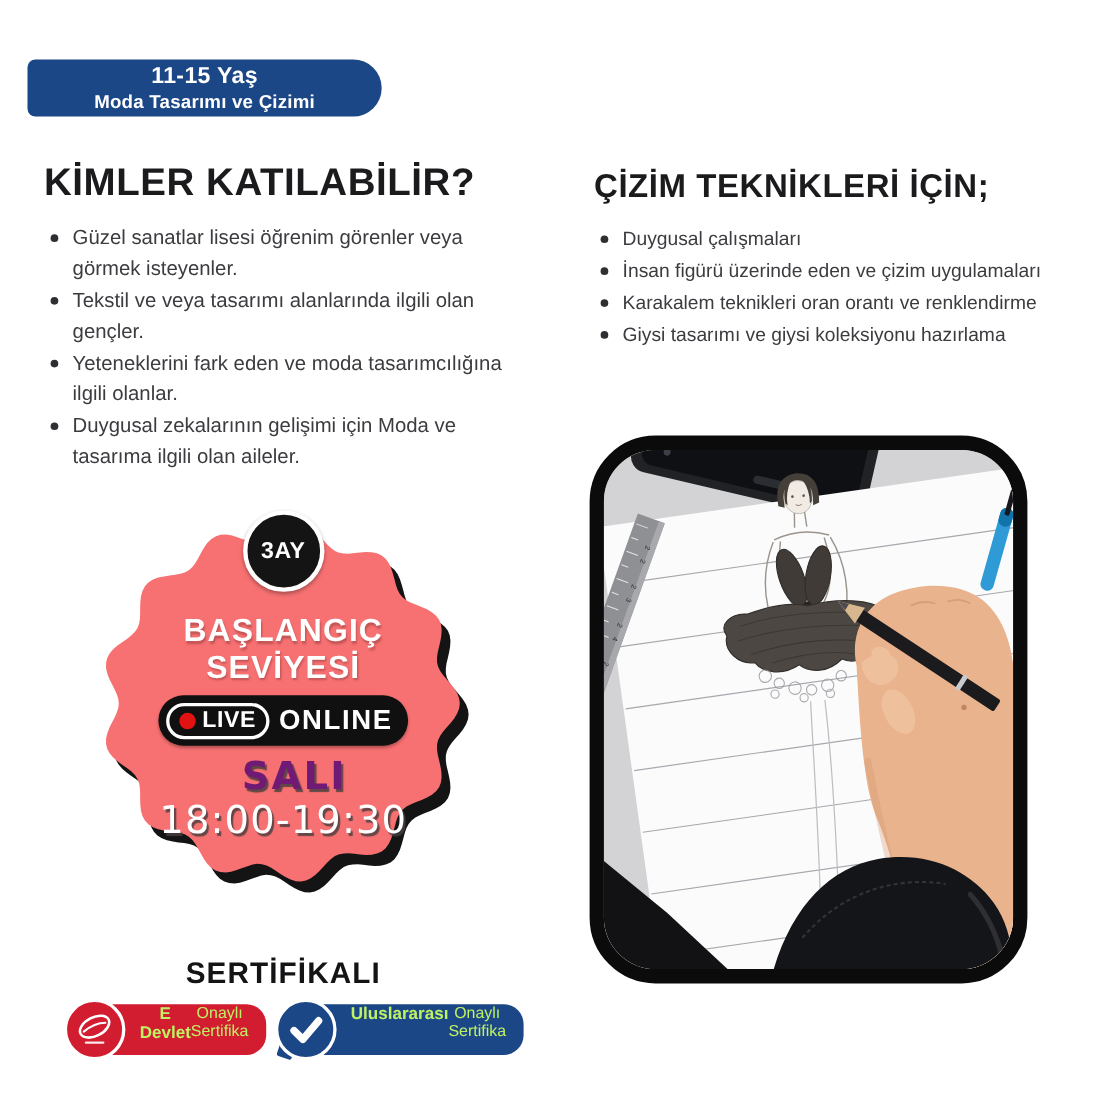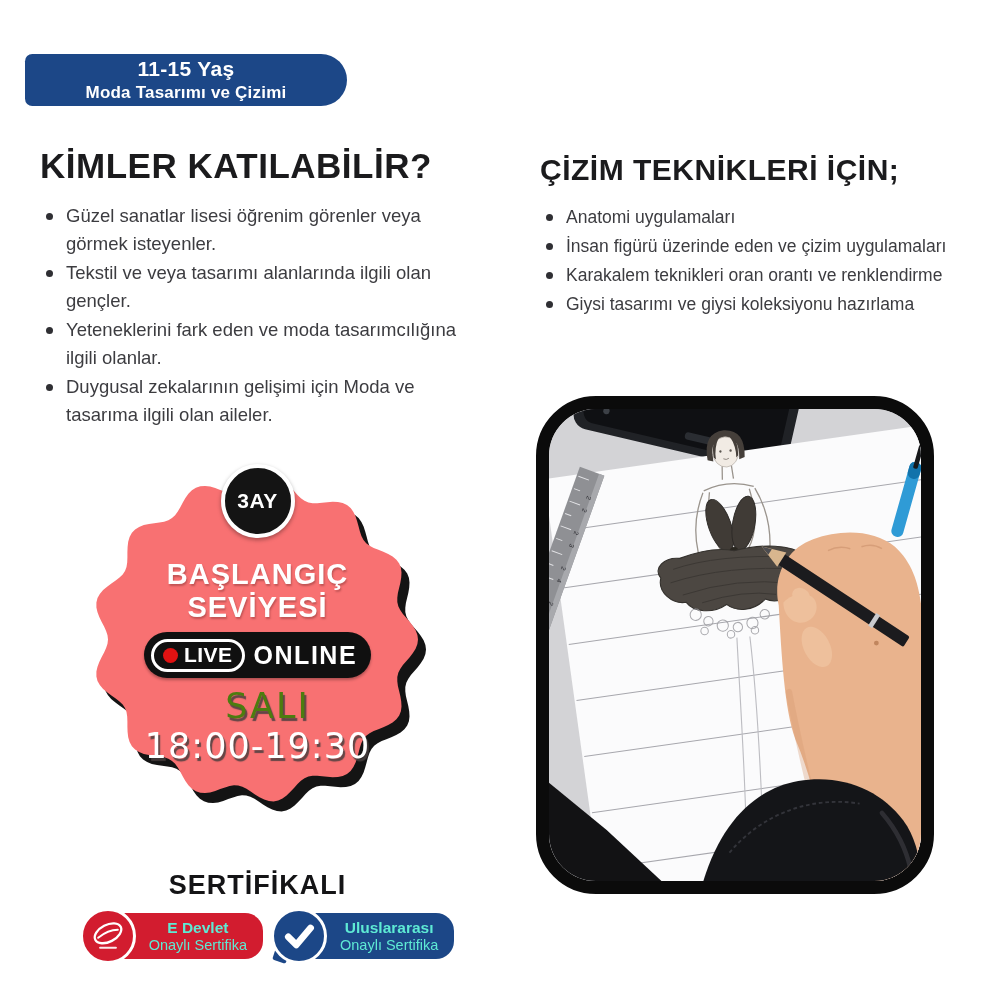--- a/index.html
+++ b/index.html
@@ -41,33 +41,33 @@
     justify-content:center;color:#fff;font-size:21px;font-weight:bold;letter-spacing:.5px;}
   .level{margin-top:20px;color:#fff;font-weight:bold;font-size:29px;line-height:33px;
     letter-spacing:1px;text-align:center;text-shadow:1px 2px 2px rgba(90,30,30,.35);}
   .live-pill{margin-top:8px;height:46px;background:#101010;border-radius:24px;display:flex;
     align-items:center;padding:0 14px 0 7px;box-shadow:0 2px 3px rgba(0,0,0,.3);}
   .live-chip{height:33px;border:3.5px solid #fff;border-radius:17px;display:flex;align-items:center;
     gap:6px;padding:0 9px;}
   .live-dot{width:15px;height:15px;border-radius:50%;background:var(--live-red);}
   .live-word{color:#fff;font-size:21px;font-weight:bold;letter-spacing:.5px;}
   .online-word{color:#fff;font-size:25px;font-weight:bold;letter-spacing:1.5px;margin-left:9px;}
-  .day{margin-top:8px;color:#4d7c0f;font-size:35px;font-weight:normal;letter-spacing:2px;
+  .day{margin-top:8px;color:#701a75;font-size:35px;font-weight:bold;letter-spacing:2px;
     font-family:"DejaVu Sans",sans-serif;text-shadow:2px 3px 1px rgba(72,62,62,.85);margin-left:20px;}
   .time{color:#fff;font-size:35px;font-weight:normal;letter-spacing:1px;line-height:40px;
     font-family:"DejaVu Sans",sans-serif;text-shadow:2px 3px 1px rgba(72,62,62,.85);}
 
   
   .cert-title{position:absolute;left:85px;top:870px;width:345px;text-align:center;
     color:#141416;font-size:27px;font-weight:bold;letter-spacing:1px;}
   .cert-row{position:absolute;left:62px;top:908px;width:410px;display:flex;
     justify-content:center;gap:8px;}
   .cert-badge{position:relative;height:56px;}
-  .cert-pill{margin-left:27px;margin-top:5px;height:46px;border-radius:18px;color:#5eead4;
-    display:flex;flex-direction:column;justify-content:center;text-align:center;
+  .cert-pill{margin-left:27px;margin-top:5px;height:46px;border-radius:18px;color:#bef264;
+    display:flex;justify-content:center;text-align:center;
     padding:0 16px 0 42px;}
   .cert-pill .b1{font-size:15.5px;font-weight:bold;line-height:18px;}
   .cert-pill .b2{font-size:14.5px;line-height:17px;}
   .cert-circle{position:absolute;left:0;top:0;width:56px;height:56px;border-radius:50%;
     border:3px solid #fff;display:flex;align-items:center;justify-content:center;z-index:2;}
   .cert-badge.red .cert-pill,.cert-badge.red .cert-circle{background:var(--red);}
   .cert-badge.blue .cert-pill,.cert-badge.blue .cert-circle{background:var(--navy);}
   .bubble-tail{position:absolute;left:3px;top:40px;width:14px;height:14px;background:var(--navy);
     border-radius:2px;transform:rotate(18deg);z-index:1;}
 
@@ -89,21 +89,21 @@
   <h2 class="sec-title left">KİMLER KATILABİLİR?</h2>
   <ul class="bullets left">
     <li>Güzel sanatlar lisesi öğrenim görenler veya görmek isteyenler.</li>
     <li>Tekstil ve veya tasarımı alanlarında ilgili olan gençler.</li>
     <li>Yeteneklerini fark eden ve moda tasarımcılığına ilgili olanlar.</li>
     <li>Duygusal zekalarının gelişimi için Moda ve tasarıma ilgili olan aileler.</li>
   </ul>
 
   <h2 class="sec-title right">ÇİZİM TEKNİKLERİ İÇİN;</h2>
   <ul class="bullets right">
-    <li>Anatomi uygulamaları</li>
+    <li>Duygusal çalışmaları</li>
     <li>İnsan figürü üzerinde eden ve çizim uygulamaları</li>
     <li>Karakalem teknikleri oran orantı ve renklendirme</li>
     <li>Giysi tasarımı ve giysi koleksiyonu hazırlama</li>
   </ul>
 
   <div class="stamp">
     <svg class="stamp-svg" viewBox="0 0 345 365">
       <path id="scallop-shadow" transform="translate(8,10)" fill="#141414" d="M333.0 182.0L332.4 186.6L330.6 191.2L327.9 195.6L324.7 199.7L321.2 203.7L317.9 207.6L315.2 211.4L313.3 215.3L312.3 219.4L312.3 223.8L312.9 228.4L314.1 233.4L315.3 238.6L316.2 243.8L316.5 248.9L315.9 253.7L314.2 258.1L311.4 261.8L307.6 265.0L303.2 267.6L298.3 269.7L293.4 271.7L288.7 273.6L284.6 275.7L281.2 278.3L278.5 281.5L276.4 285.4L274.9 289.9L273.6 294.9L272.2 300.0L270.6 305.0L268.4 309.6L265.6 313.6L262.0 316.5L257.7 318.5L252.9 319.5L247.7 319.7L242.4 319.3L237.2 318.7L232.2 318.2L227.6 318.3L223.4 319.0L219.5 320.7L215.9 323.3L212.5 326.6L209.0 330.4L205.4 334.3L201.6 338.0L197.5 341.0L193.2 343.0L188.6 343.9L183.9 343.6L179.2 342.1L174.5 339.8L170.0 337.0L165.7 334.0L161.5 331.3L157.4 329.3L153.2 328.1L149.0 327.8L144.6 328.5L140.0 329.9L135.2 331.6L130.2 333.4L125.1 334.9L120.1 335.6L115.3 335.3L110.9 333.8L106.9 331.3L103.4 327.8L100.4 323.5L97.8 318.9L95.3 314.3L92.8 310.0L90.1 306.3L87.0 303.4L83.4 301.2L79.1 299.8L74.4 298.9L69.2 298.3L64.0 297.5L58.8 296.4L54.1 294.6L50.1 292.1L46.9 288.7L44.6 284.5L43.2 279.7L42.6 274.6L42.4 269.2L42.4 264.0L42.2 259.1L41.5 254.6L40.0 250.6L37.7 247.1L34.5 243.9L30.7 240.9L26.4 237.9L22.1 234.8L18.1 231.4L14.8 227.6L12.5 223.4L11.4 218.9L11.4 214.1L12.5 209.3L14.3 204.4L16.7 199.6L19.1 195.0L21.1 190.5L22.5 186.2L23.0 182.0L22.5 177.8L21.1 173.5L19.1 169.0L16.7 164.4L14.3 159.6L12.5 154.7L11.4 149.9L11.4 145.1L12.5 140.6L14.8 136.4L18.1 132.6L22.1 129.2L26.4 126.1L30.7 123.1L34.5 120.1L37.7 116.9L40.0 113.4L41.5 109.4L42.2 104.9L42.4 100.0L42.4 94.8L42.6 89.4L43.2 84.3L44.6 79.5L46.9 75.3L50.1 71.9L54.1 69.4L58.8 67.6L64.0 66.5L69.2 65.7L74.4 65.1L79.1 64.2L83.4 62.8L87.0 60.6L90.1 57.7L92.8 54.0L95.3 49.7L97.8 45.1L100.4 40.5L103.4 36.2L106.9 32.7L110.9 30.2L115.3 28.7L120.1 28.4L125.1 29.1L130.2 30.6L135.2 32.4L140.0 34.1L144.6 35.5L149.0 36.2L153.2 35.9L157.4 34.7L161.5 32.7L165.7 30.0L170.0 27.0L174.5 24.2L179.2 21.9L183.9 20.4L188.6 20.1L193.2 21.0L197.5 23.0L201.6 26.0L205.4 29.7L209.0 33.6L212.5 37.4L215.9 40.7L219.5 43.3L223.4 45.0L227.6 45.7L232.2 45.8L237.2 45.3L242.4 44.7L247.7 44.3L252.9 44.5L257.7 45.5L262.0 47.5L265.6 50.4L268.4 54.4L270.6 59.0L272.2 64.0L273.6 69.1L274.9 74.1L276.4 78.6L278.5 82.5L281.2 85.7L284.6 88.3L288.7 90.4L293.4 92.3L298.3 94.3L303.2 96.4L307.6 99.0L311.4 102.2L314.2 105.9L315.9 110.3L316.5 115.1L316.2 120.2L315.3 125.4L314.1 130.6L312.9 135.6L312.3 140.2L312.3 144.6L313.3 148.7L315.2 152.6L317.9 156.4L321.2 160.3L324.7 164.3L327.9 168.4L330.6 172.8L332.4 177.4L333.0 182.0Z"></path>
       <path id="scallop-main" d="M333.0 182.0L332.4 186.6L330.6 191.2L327.9 195.6L324.7 199.7L321.2 203.7L317.9 207.6L315.2 211.4L313.3 215.3L312.3 219.4L312.3 223.8L312.9 228.4L314.1 233.4L315.3 238.6L316.2 243.8L316.5 248.9L315.9 253.7L314.2 258.1L311.4 261.8L307.6 265.0L303.2 267.6L298.3 269.7L293.4 271.7L288.7 273.6L284.6 275.7L281.2 278.3L278.5 281.5L276.4 285.4L274.9 289.9L273.6 294.9L272.2 300.0L270.6 305.0L268.4 309.6L265.6 313.6L262.0 316.5L257.7 318.5L252.9 319.5L247.7 319.7L242.4 319.3L237.2 318.7L232.2 318.2L227.6 318.3L223.4 319.0L219.5 320.7L215.9 323.3L212.5 326.6L209.0 330.4L205.4 334.3L201.6 338.0L197.5 341.0L193.2 343.0L188.6 343.9L183.9 343.6L179.2 342.1L174.5 339.8L170.0 337.0L165.7 334.0L161.5 331.3L157.4 329.3L153.2 328.1L149.0 327.8L144.6 328.5L140.0 329.9L135.2 331.6L130.2 333.4L125.1 334.9L120.1 335.6L115.3 335.3L110.9 333.8L106.9 331.3L103.4 327.8L100.4 323.5L97.8 318.9L95.3 314.3L92.8 310.0L90.1 306.3L87.0 303.4L83.4 301.2L79.1 299.8L74.4 298.9L69.2 298.3L64.0 297.5L58.8 296.4L54.1 294.6L50.1 292.1L46.9 288.7L44.6 284.5L43.2 279.7L42.6 274.6L42.4 269.2L42.4 264.0L42.2 259.1L41.5 254.6L40.0 250.6L37.7 247.1L34.5 243.9L30.7 240.9L26.4 237.9L22.1 234.8L18.1 231.4L14.8 227.6L12.5 223.4L11.4 218.9L11.4 214.1L12.5 209.3L14.3 204.4L16.7 199.6L19.1 195.0L21.1 190.5L22.5 186.2L23.0 182.0L22.5 177.8L21.1 173.5L19.1 169.0L16.7 164.4L14.3 159.6L12.5 154.7L11.4 149.9L11.4 145.1L12.5 140.6L14.8 136.4L18.1 132.6L22.1 129.2L26.4 126.1L30.7 123.1L34.5 120.1L37.7 116.9L40.0 113.4L41.5 109.4L42.2 104.9L42.4 100.0L42.4 94.8L42.6 89.4L43.2 84.3L44.6 79.5L46.9 75.3L50.1 71.9L54.1 69.4L58.8 67.6L64.0 66.5L69.2 65.7L74.4 65.1L79.1 64.2L83.4 62.8L87.0 60.6L90.1 57.7L92.8 54.0L95.3 49.7L97.8 45.1L100.4 40.5L103.4 36.2L106.9 32.7L110.9 30.2L115.3 28.7L120.1 28.4L125.1 29.1L130.2 30.6L135.2 32.4L140.0 34.1L144.6 35.5L149.0 36.2L153.2 35.9L157.4 34.7L161.5 32.7L165.7 30.0L170.0 27.0L174.5 24.2L179.2 21.9L183.9 20.4L188.6 20.1L193.2 21.0L197.5 23.0L201.6 26.0L205.4 29.7L209.0 33.6L212.5 37.4L215.9 40.7L219.5 43.3L223.4 45.0L227.6 45.7L232.2 45.8L237.2 45.3L242.4 44.7L247.7 44.3L252.9 44.5L257.7 45.5L262.0 47.5L265.6 50.4L268.4 54.4L270.6 59.0L272.2 64.0L273.6 69.1L274.9 74.1L276.4 78.6L278.5 82.5L281.2 85.7L284.6 88.3L288.7 90.4L293.4 92.3L298.3 94.3L303.2 96.4L307.6 99.0L311.4 102.2L314.2 105.9L315.9 110.3L316.5 115.1L316.2 120.2L315.3 125.4L314.1 130.6L312.9 135.6L312.3 140.2L312.3 144.6L313.3 148.7L315.2 152.6L317.9 156.4L321.2 160.3L324.7 164.3L327.9 168.4L330.6 172.8L332.4 177.4L333.0 182.0Z" fill="#f87172"></path>
     </svg>

